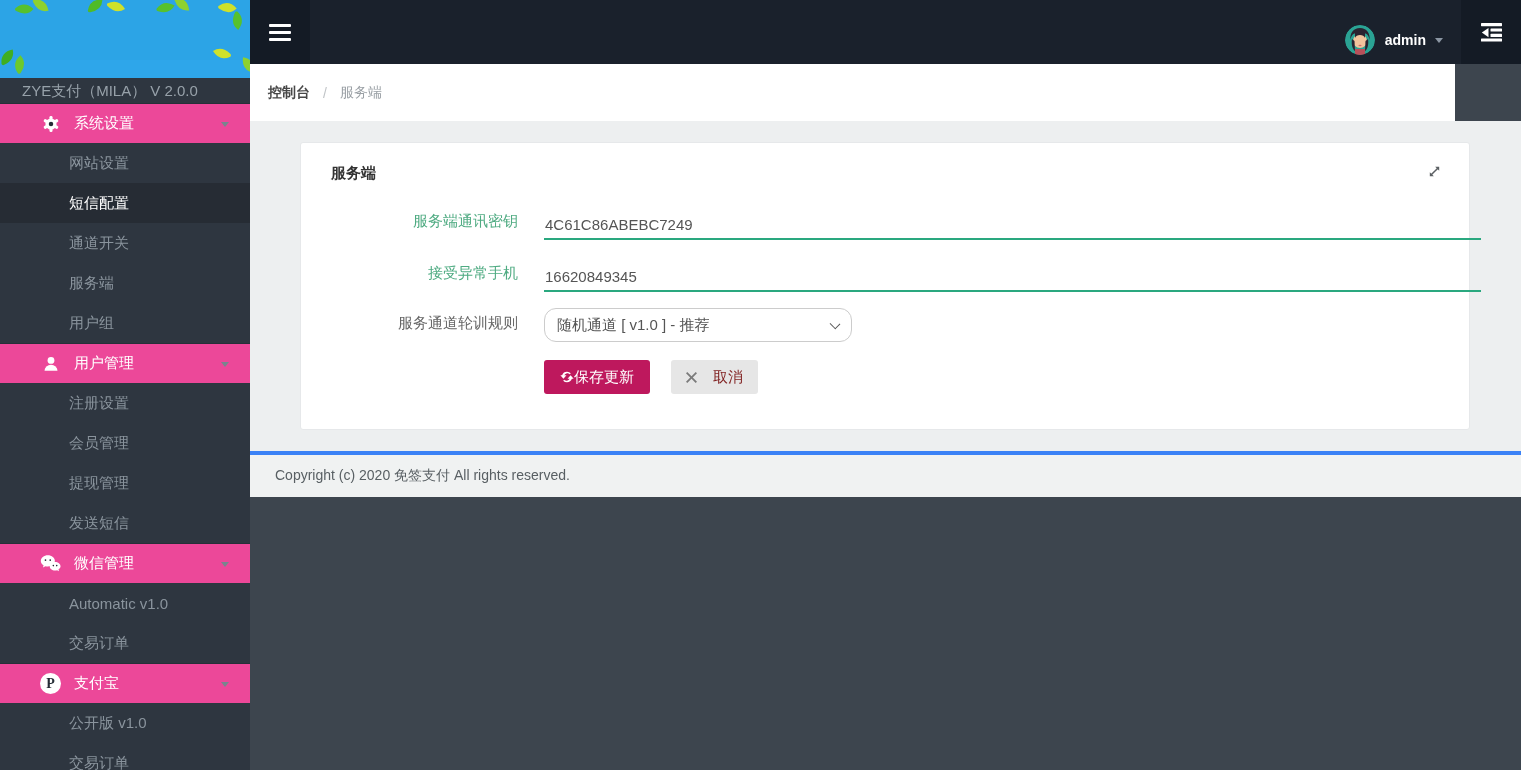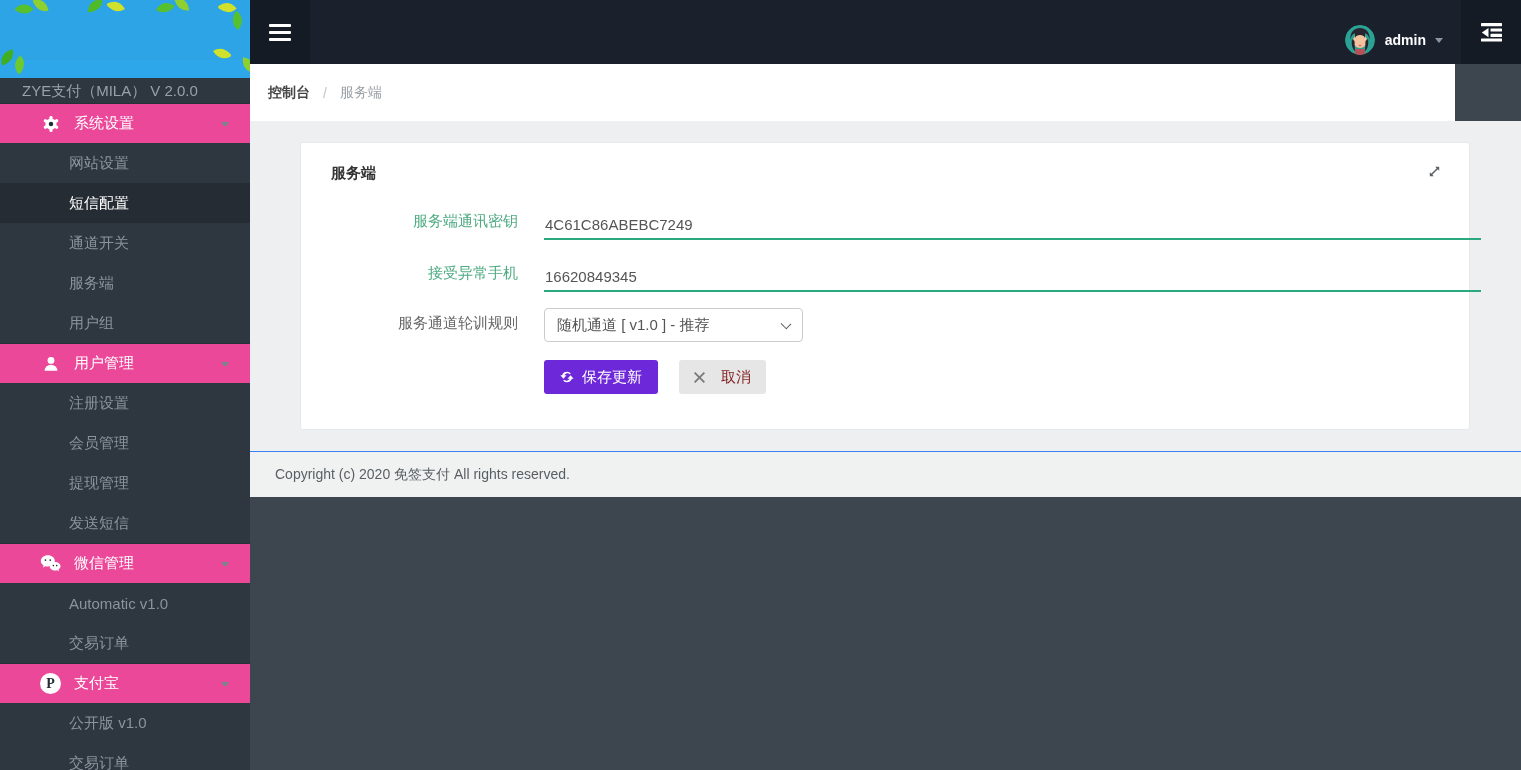--- a/index.html
+++ b/index.html
@@ -53,34 +53,34 @@
   .panel-title { position:absolute; left:30px; top:21px; font-size:15px; font-weight:bold; color:#333; }
   .expand-btn { position:absolute; right:27px; top:20px; width:16px; height:16px; cursor:pointer;
                 display:flex; align-items:center; justify-content:center; }
 
   .frow { position:absolute; left:30px; display:flex; align-items:flex-start; }
   .flabel { width:187px; text-align:right; font-size:15px; line-height:20px; padding-top:5px; color:#666; flex:none; }
   .flabel.green { color:#4fab82; }
   .finput { margin-left:26px; width:937px; height:34px; border:none; border-bottom:2px solid #2aa87f;
             font-size:15px; color:#555; padding:5px 0 0 1px; background:transparent; outline:none;
             font-family:"Liberation Sans","DejaVu Sans",sans-serif; }
-  .fselect { margin-left:26px; width:259px; height:34px; border:1px solid #ccc; border-radius:4px; background:#fff;
+  .fselect { margin-left:26px; width:308px; height:34px; border:1px solid #ccc; border-radius:12px; background:#fff;
              display:flex; align-items:center; padding:0 12px; color:#555; font-size:15px; position:relative; cursor:pointer; }
   .chev { position:absolute; right:12px; top:11px; width:8px; height:8px;
           border-right:1.6px solid #555; border-bottom:1.6px solid #555; transform:rotate(45deg) scaleY(0.9); }
 
   .btn-row { position:absolute; left:243px; top:217px; display:flex; }
   .btn { height:34px; border:none; border-radius:3px; font-size:15px; display:inline-flex; align-items:center;
          cursor:pointer; font-family:"Liberation Sans","DejaVu Sans",sans-serif; }
-  .btn-save { background:#6d28d9; color:#fff; padding:7px 16px; gap:8px; }
+  .btn-save { background:#be185d; color:#fff; padding:7px 16px; }
   .btn-cancel { background:#e6e6e6; color:#7f1d1d; padding:16px 15px; gap:16px; margin-left:21px; }
 
   
   .footerbar { position:absolute; left:250px; top:451px; width:1271px; height:46px; background:#f0f2f2;
-               border-top:1px solid #3b82f6; display:flex; align-items:center; padding-left:25px;
+               border-top:4px solid #3b82f6; display:flex; align-items:center; padding-left:25px;
                color:#585f63; font-size:14px; }
 </style>
 </head>
 <body>
 
 <div class="sidebar">
   <div class="logo-img">
     <svg width="250" height="78" viewBox="0 0 250 78">
       <defs>
         <path id="leaf" d="M0,7 Q5,-4 17,0 Q14,10 2,9 Q0,9 0,7 Z"></path>

